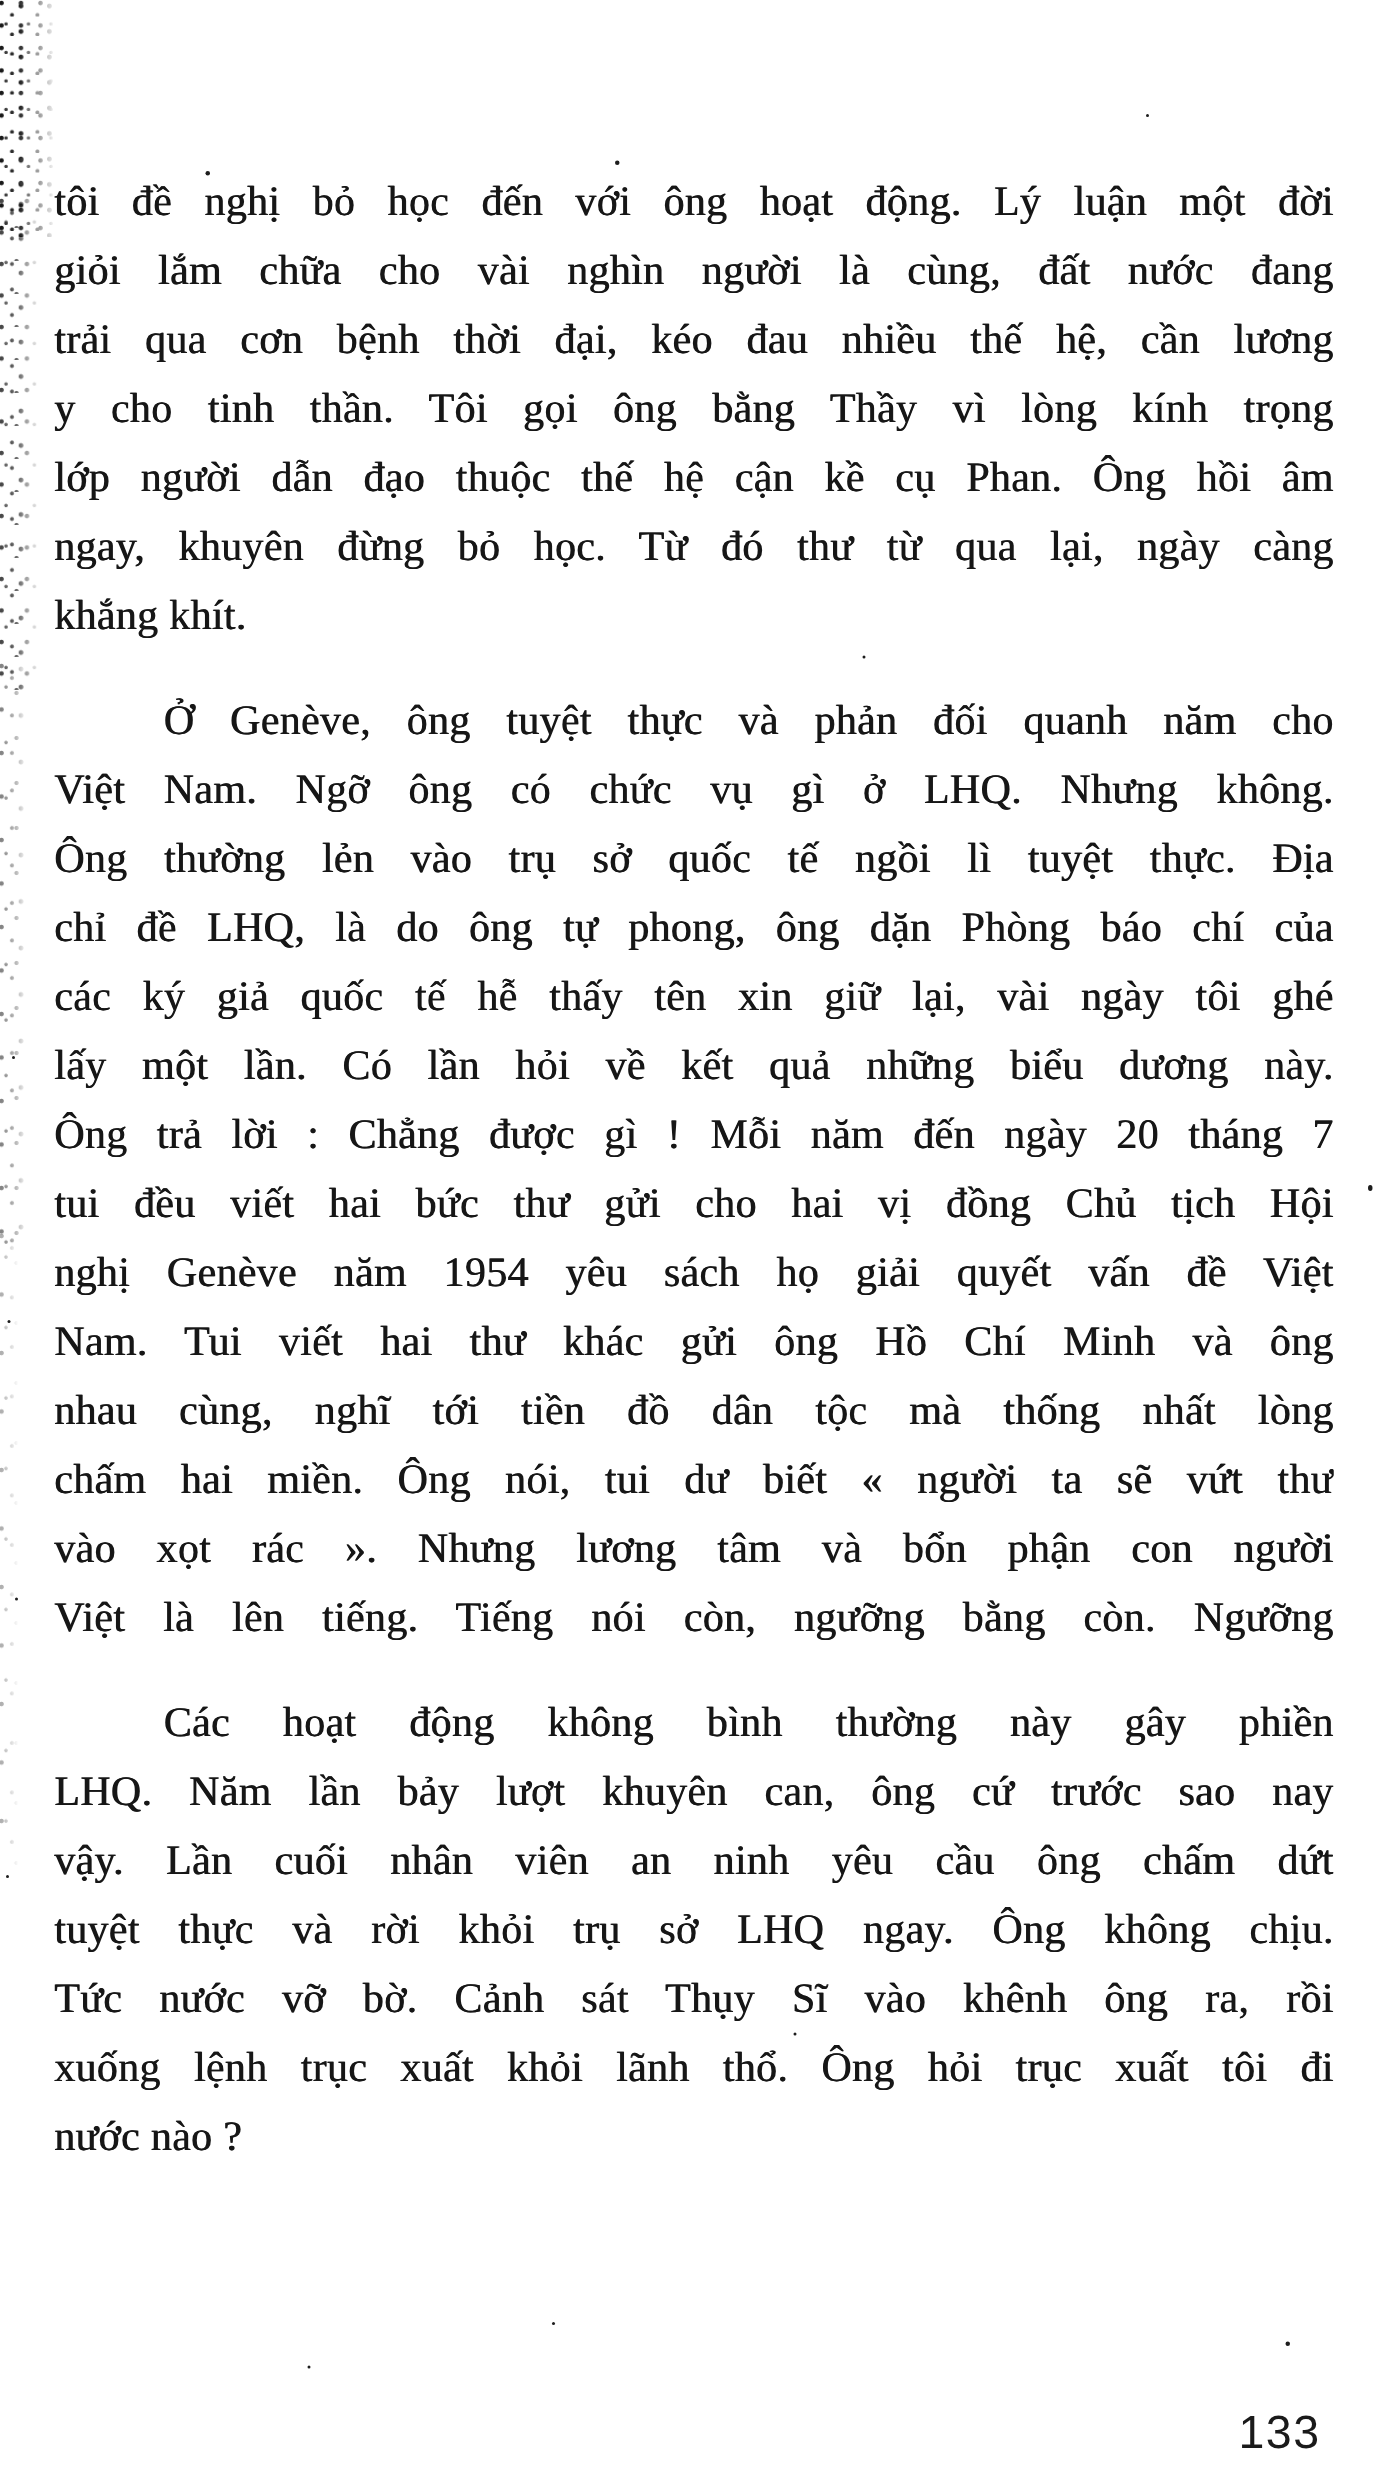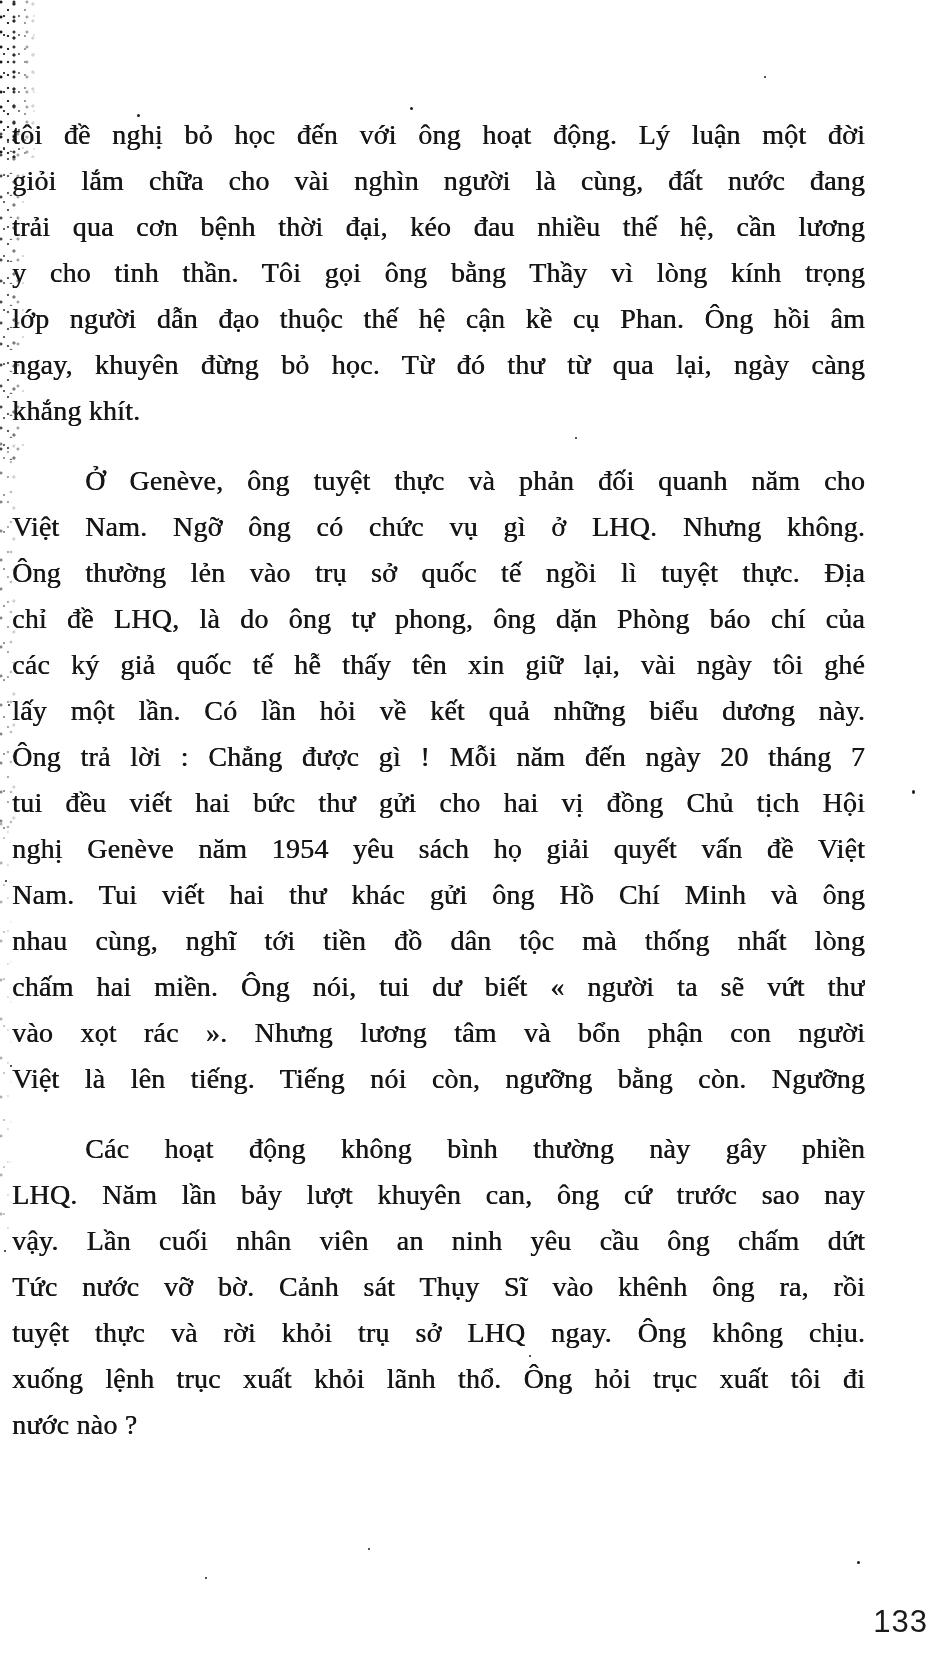--- a/index.html
+++ b/index.html
@@ -12,21 +12,21 @@
     width: 929px;
     height: 1653px;
     overflow: hidden;
     font-family: "Liberation Serif", "DejaVu Serif", serif;
     color: #161616;
   }
 
   
   .text-block {
     position: absolute;
-    left: 12px;
+    left: 36px;
     top: 112px;
     width: 853px;
   }
   .para { margin: 0; }
   .para + .para { margin-top: 24px; }
   .line {
     height: 46px;
     line-height: 46px;
     font-size: 28px;
     letter-spacing: 0.2px;
@@ -42,23 +42,22 @@
   
   .page-number {
     position: absolute;
     left: 818px;
     top: 1604px;
     width: 70px;
     font-family: "Liberation Sans", "DejaVu Sans", sans-serif;
     font-size: 31px;
     line-height: 36px;
     color: #1a1a1a;
-    text-align: right;
+    text-align: center;
     letter-spacing: 1px;
-    margin-left: 40px;
   }
 
   
   .noise {
     position: absolute;
     pointer-events: none;
   }
   .noise-a, .noise-b, .noise-c, .noise-d {
     left: -2px;
     background-image:
@@ -146,21 +145,21 @@
         <div class="line">Nam. Tui viết hai thư khác gửi ông Hồ Chí Minh và ông</div>
         <div class="line">nhau cùng, nghĩ tới tiền đồ dân tộc mà thống nhất lòng</div>
         <div class="line">chấm hai miền. Ông nói, tui dư biết « người ta sẽ vứt thư</div>
         <div class="line">vào xọt rác ». Nhưng lương tâm và bổn phận con người</div>
         <div class="line">Việt là lên tiếng. Tiếng nói còn, ngưỡng bằng còn. Ngưỡng</div>
       </div>
       <div class="para">
         <div class="line first">Các hoạt động không bình thường này gây phiền</div>
         <div class="line">LHQ. Năm lần bảy lượt khuyên can, ông cứ trước sao nay</div>
         <div class="line">vậy. Lần cuối nhân viên an ninh yêu cầu ông chấm dứt</div>
+        <div class="line">tuyệt thực và rời khỏi trụ sở LHQ ngay. Ông không chịu.</div>
         <div class="line">Tức nước vỡ bờ. Cảnh sát Thụy Sĩ vào khênh ông ra, rồi</div>
-        <div class="line">tuyệt thực và rời khỏi trụ sở LHQ ngay. Ông không chịu.</div>
         <div class="line">xuống lệnh trục xuất khỏi lãnh thổ. Ông hỏi trục xuất tôi đi</div>
         <div class="line last">nước nào ?</div>
       </div>
     </div>
 </main>
 
 <div class="page-number">133</div>
 
 </body></html>

